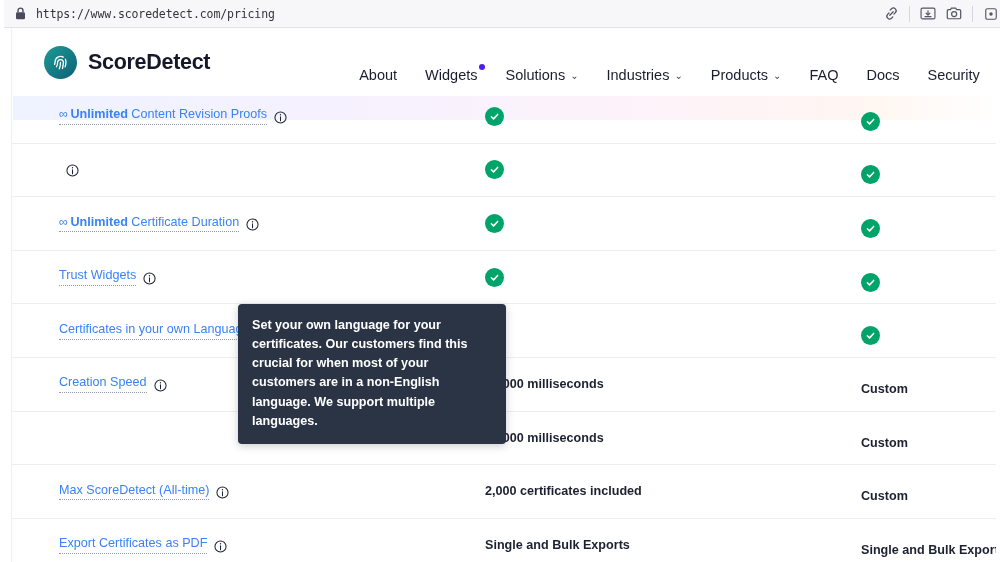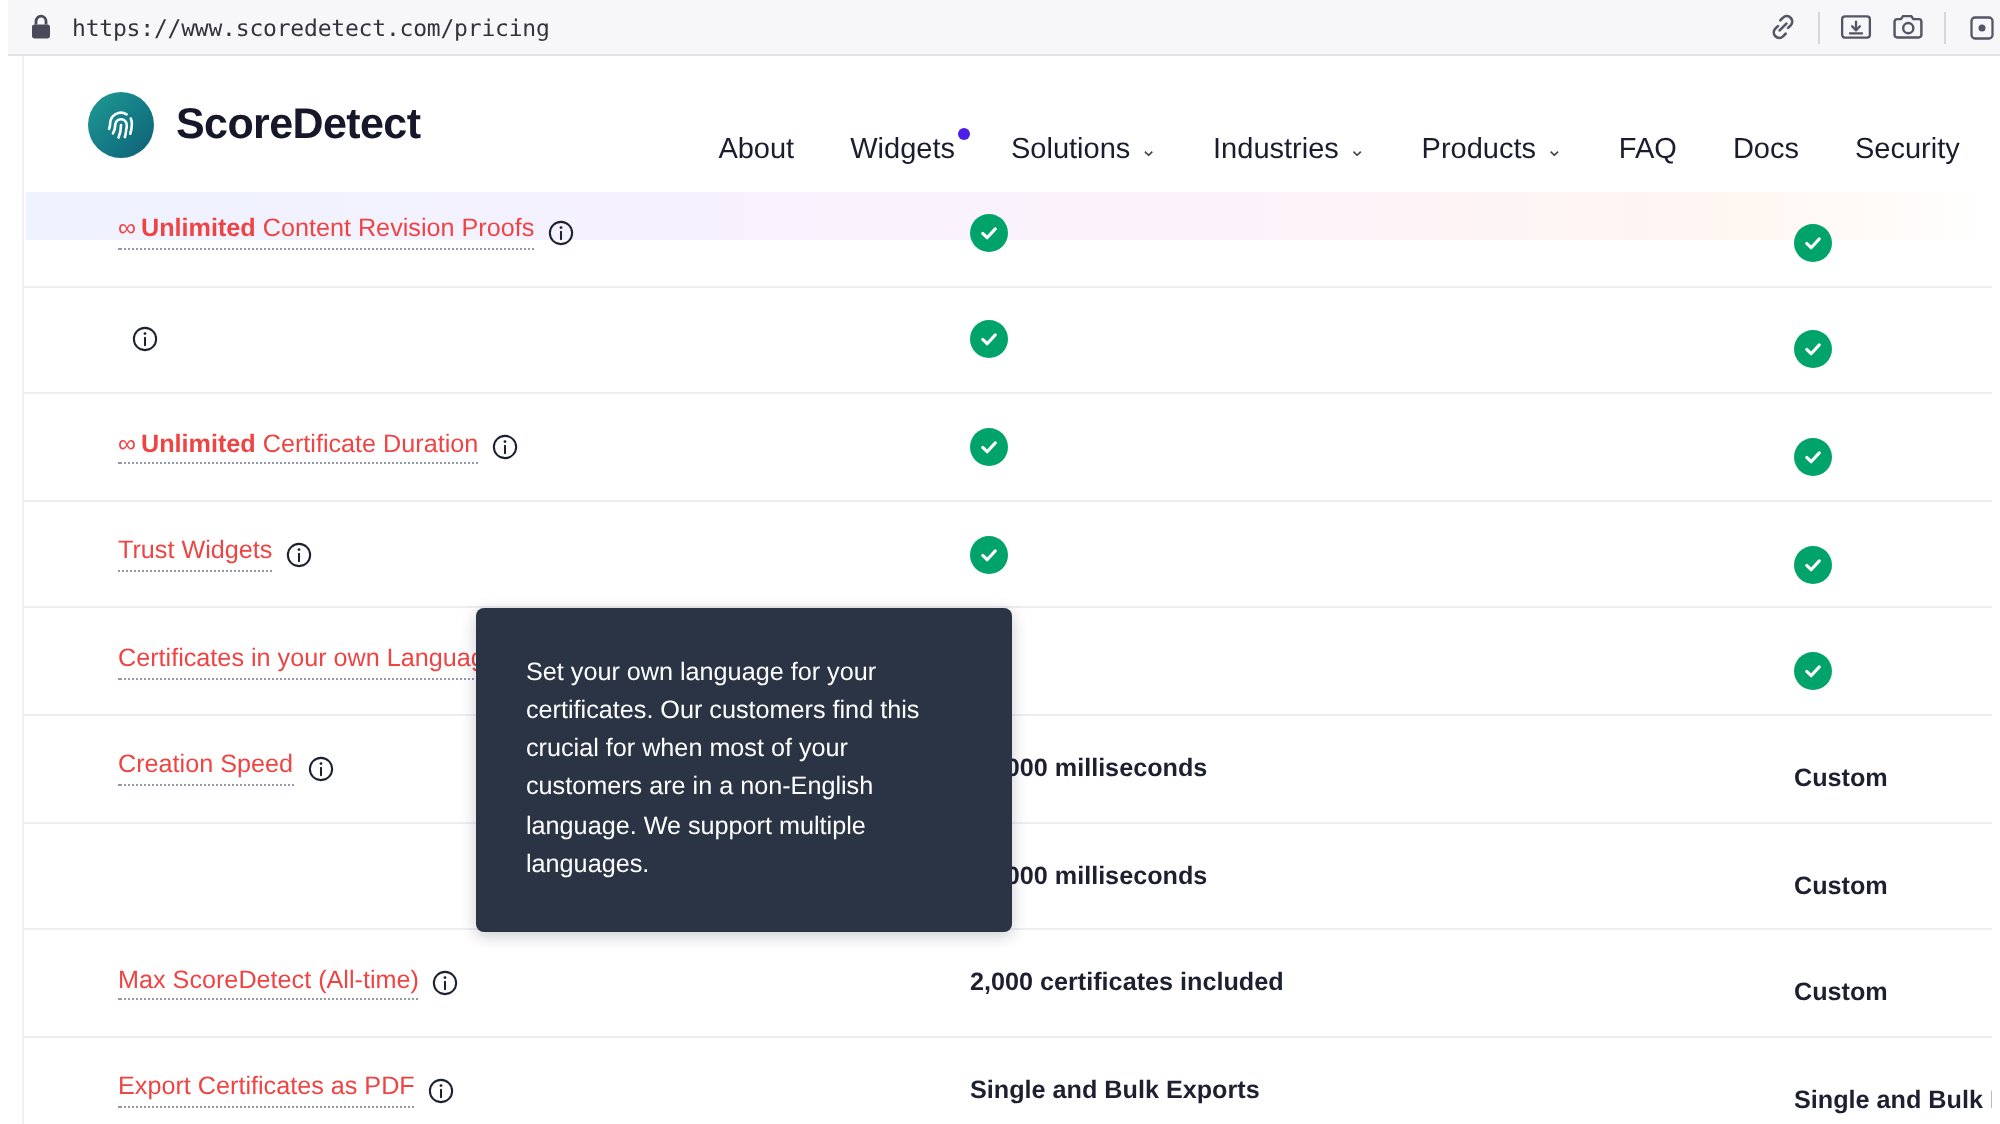--- a/index.html
+++ b/index.html
@@ -144,21 +144,21 @@
   .row:last-child { border-bottom: 1px solid #eceef2; }
 
   .cell-feature {
     position: absolute;
     left: 59px;
     display: flex; align-items: center;
     white-space: nowrap;
   }
   .feat-text {
     font-size: 12.6px;
-    color: #ef4444;
+    color: #3b82f6;
     border-bottom: 1px dotted #9298a8;
     padding-bottom: 1px;
     cursor: pointer;
     line-height: 1.25;
   }
   .feat-text .inf { font-weight: 400; letter-spacing: -0.5px; }
   .feat-text b { font-weight: 700; }
   .info-icon {
     margin-left: 7px;
     width: 13px; height: 13px;
@@ -167,21 +167,21 @@
     cursor: pointer;
   }
 
   .cell-mid {
     position: absolute;
     left: 485px;
     display: flex; align-items: center;
   }
   .cell-right {
     position: absolute;
-    left: 897px;
+    left: 861px;
     display: flex; align-items: center; margin-top: 10px;
   }
   .val-text {
     font-size: 12.6px;
     font-weight: 700;
     color: #1d2030;
     white-space: nowrap;
   }
   .check {
     width: 19px; height: 19px;
@@ -198,21 +198,21 @@
     width: 268px;
     background: #2b3445;
     color: #ffffff;
     border-radius: 4px;
     padding: 11px 13px 12px 13px;
     font-size: 12.6px;
     line-height: 1.52;
     z-index: 30;
     box-shadow: 0 2px 8px rgba(20,25,40,0.22);
   }
-  .tooltip p { margin: 12px; }
+  .tooltip p { margin: 1px; font-weight: bold; }
 </style>
 </head>
 <body>
 
 <div class="browser-bar">
   <span class="lock-icon">
     <svg width="11" height="13" viewBox="0 0 11 13" fill="none">
       <rect x="1" y="5.2" width="9" height="7" rx="1.3" fill="#4a4a5a"></rect>
       <path d="M3 5.2V3.6a2.5 2.5 0 0 1 5 0v1.6" stroke="#4a4a5a" stroke-width="1.4" fill="none"></path>
     </svg>

